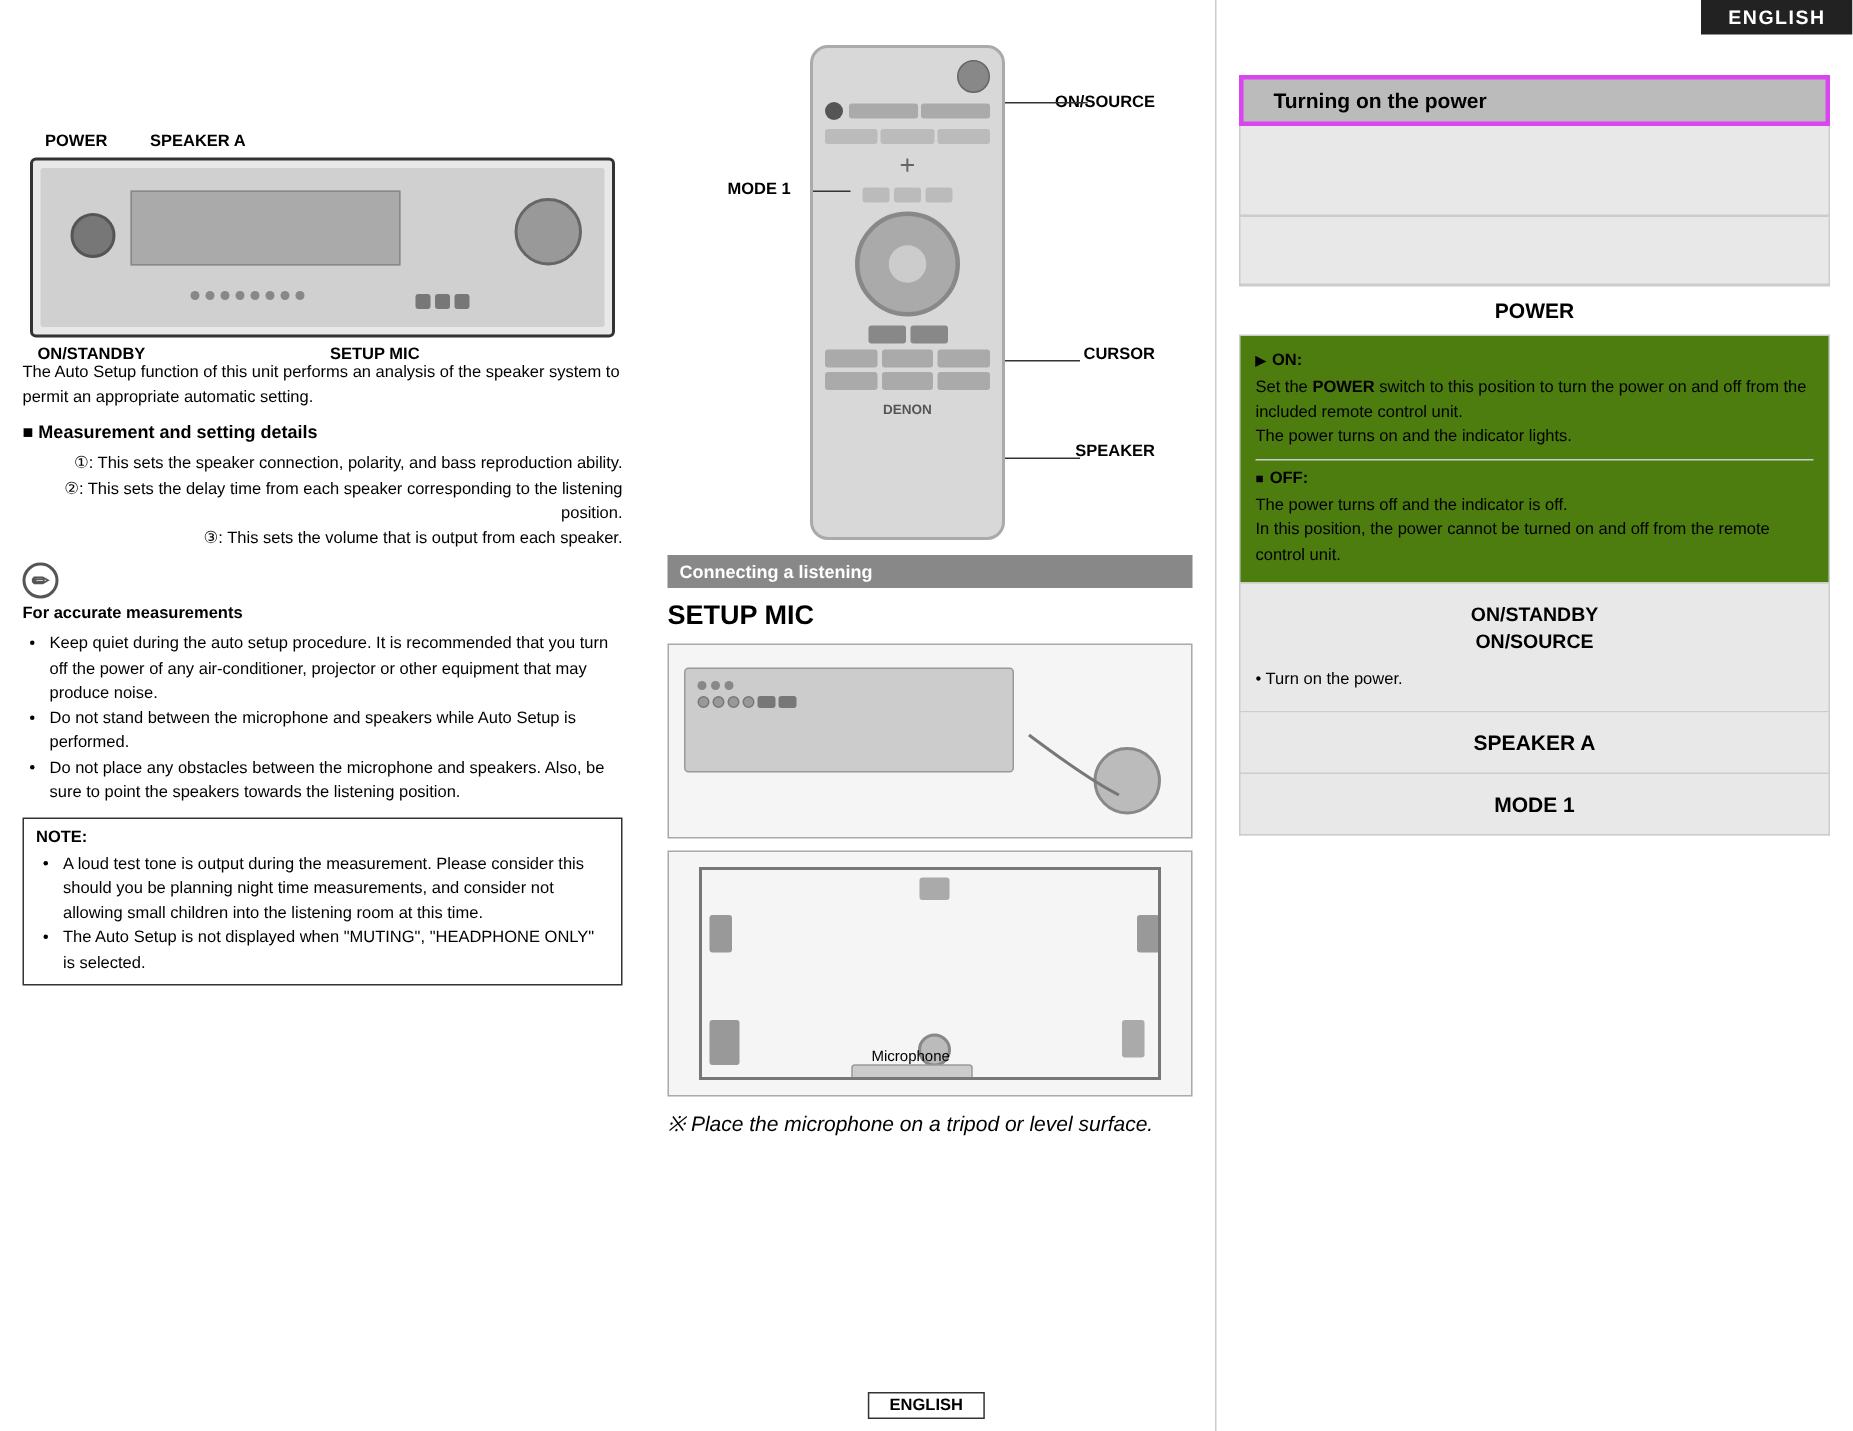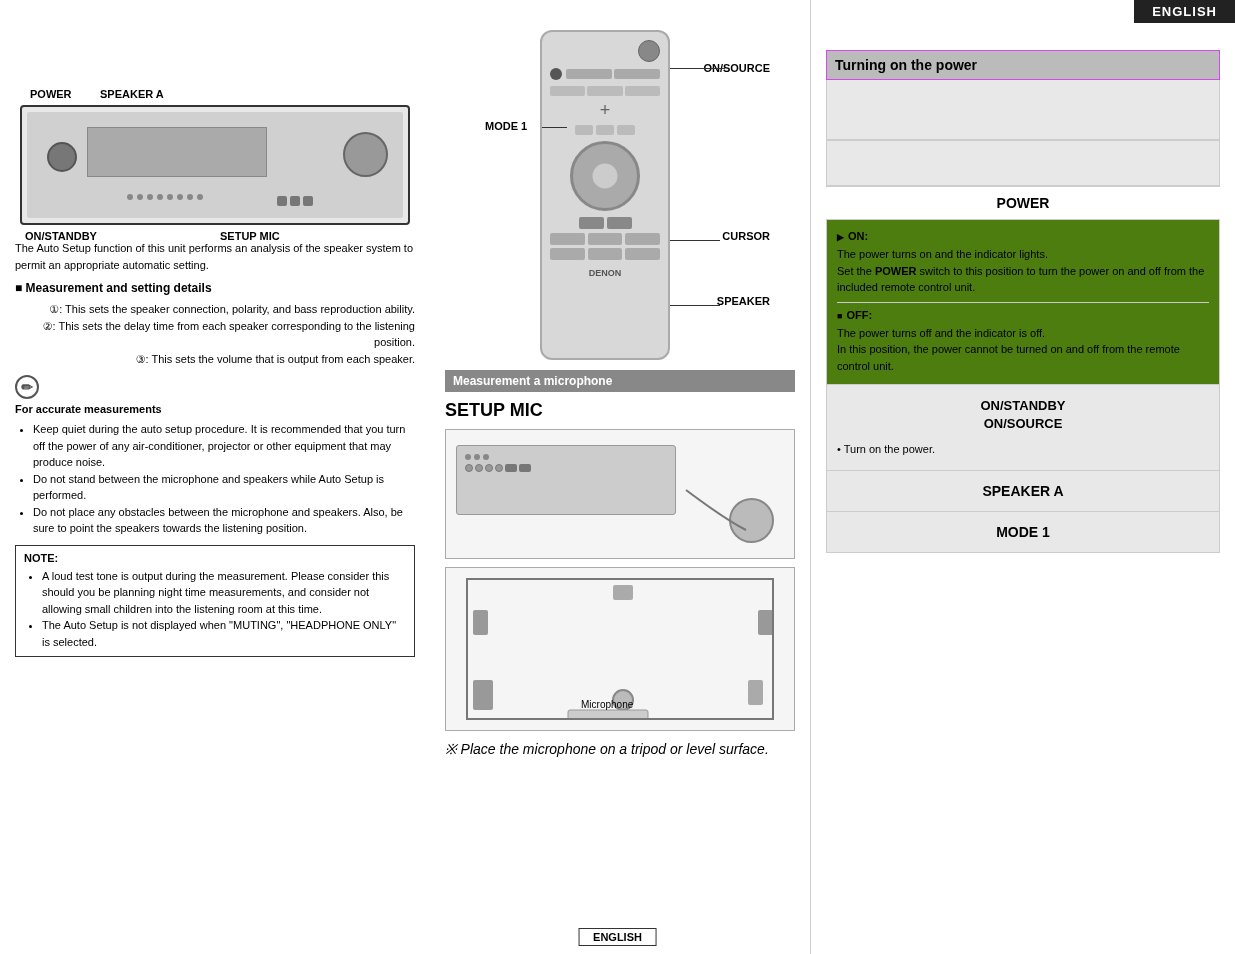--- a/index.html
+++ b/index.html
@@ -255,23 +255,23 @@
     .right-col {
       position: absolute;
       left: 810px; top: 0;
       width: 425px;
       height: 954px;
       border-left: 1px solid #ccc;
     }
 
     .right-header {
       background: #bbb;
-      border: 1px solid #d946ef;
+      border: 3px solid #d946ef;
       margin: 50px 15px 0 15px;
-      padding: 6px 8px;
+      padding: 6px 20px;
       font-weight: bold;
       font-size: 14px;
     }
 
     .right-title {
       text-align: center;
       font-weight: bold;
       font-size: 14px;
       padding: 8px;
       border-top: 1px solid #ccc;
@@ -495,21 +495,21 @@
       <div style="text-align:center; font-size:9px; font-weight:bold; margin-top:8px; color:#555;">DENON</div>
     </div>
 
     <div style="position:absolute; top:48px; left:190px; width:55px; height:1px; background:#333;"></div>
     <div style="position:absolute; top:107px; left:62px; width:25px; height:1px; background:#333;"></div>
     <div style="position:absolute; top:220px; left:190px; width:50px; height:1px; background:#333;"></div>
     <div style="position:absolute; top:285px; left:190px; width:50px; height:1px; background:#333;"></div>
   </div>
 
   <div class="connecting-section">
-    <div class="mic-header-bar">Measurement a microphone</div>
+    <div class="mic-header-bar">Connecting a listening</div>
 
     <div class="setup-mic-label">SETUP MIC</div>
 
     <div class="mic-diagram">
 
       <div style="position:absolute; top:15px; left:10px; width:220px; height:70px; background:#ccc; border:1px solid #999; border-radius:3px;">
         <div style="display:flex; gap:3px; padding:8px 8px 0 8px;">
           <div style="width:6px;height:6px;border-radius:50%;background:#888;"></div>
           <div style="width:6px;height:6px;border-radius:50%;background:#888;"></div>
           <div style="width:6px;height:6px;border-radius:50%;background:#888;"></div>
@@ -566,22 +566,22 @@
   <div style="margin:0 15px; border:1px solid #ccc; border-top:none; background:#e8e8e8; height:60px;"></div>
 
   <div class="right-divider"></div>
 
   <div style="margin:0 15px; border:1px solid #ccc; border-top:none; background:#e8e8e8; height:45px;"></div>
 
   <div class="right-title">POWER</div>
 
   <div style="margin:0 15px; border:1px solid #ccc; border-top:none; background:#4d7c0f; padding:10px;">
     <p class="on-label">ON:</p>
+    <p class="right-body-text">Set the <strong>POWER</strong> switch to this position to turn the power on and off from the included remote control unit.</p>
     <p class="right-body-text">The power turns on and the indicator lights.</p>
-    <p class="right-body-text">Set the <strong>POWER</strong> switch to this position to turn the power on and off from the included remote control unit.</p>
     <hr style="border:none; border-top:1px solid #ccc; margin:6px 0;">
     <p class="off-label">OFF:</p>
     <p class="right-body-text">The power turns off and the indicator is off.</p>
     <p class="right-body-text">In this position, the power cannot be turned on and off from the remote control unit.</p>
   </div>
 
   <div class="on-standby-block">
     <div class="standby-title">ON/STANDBY<br>ON/SOURCE</div>
     <p class="bullet-item">Turn on the power.</p>
   </div>

